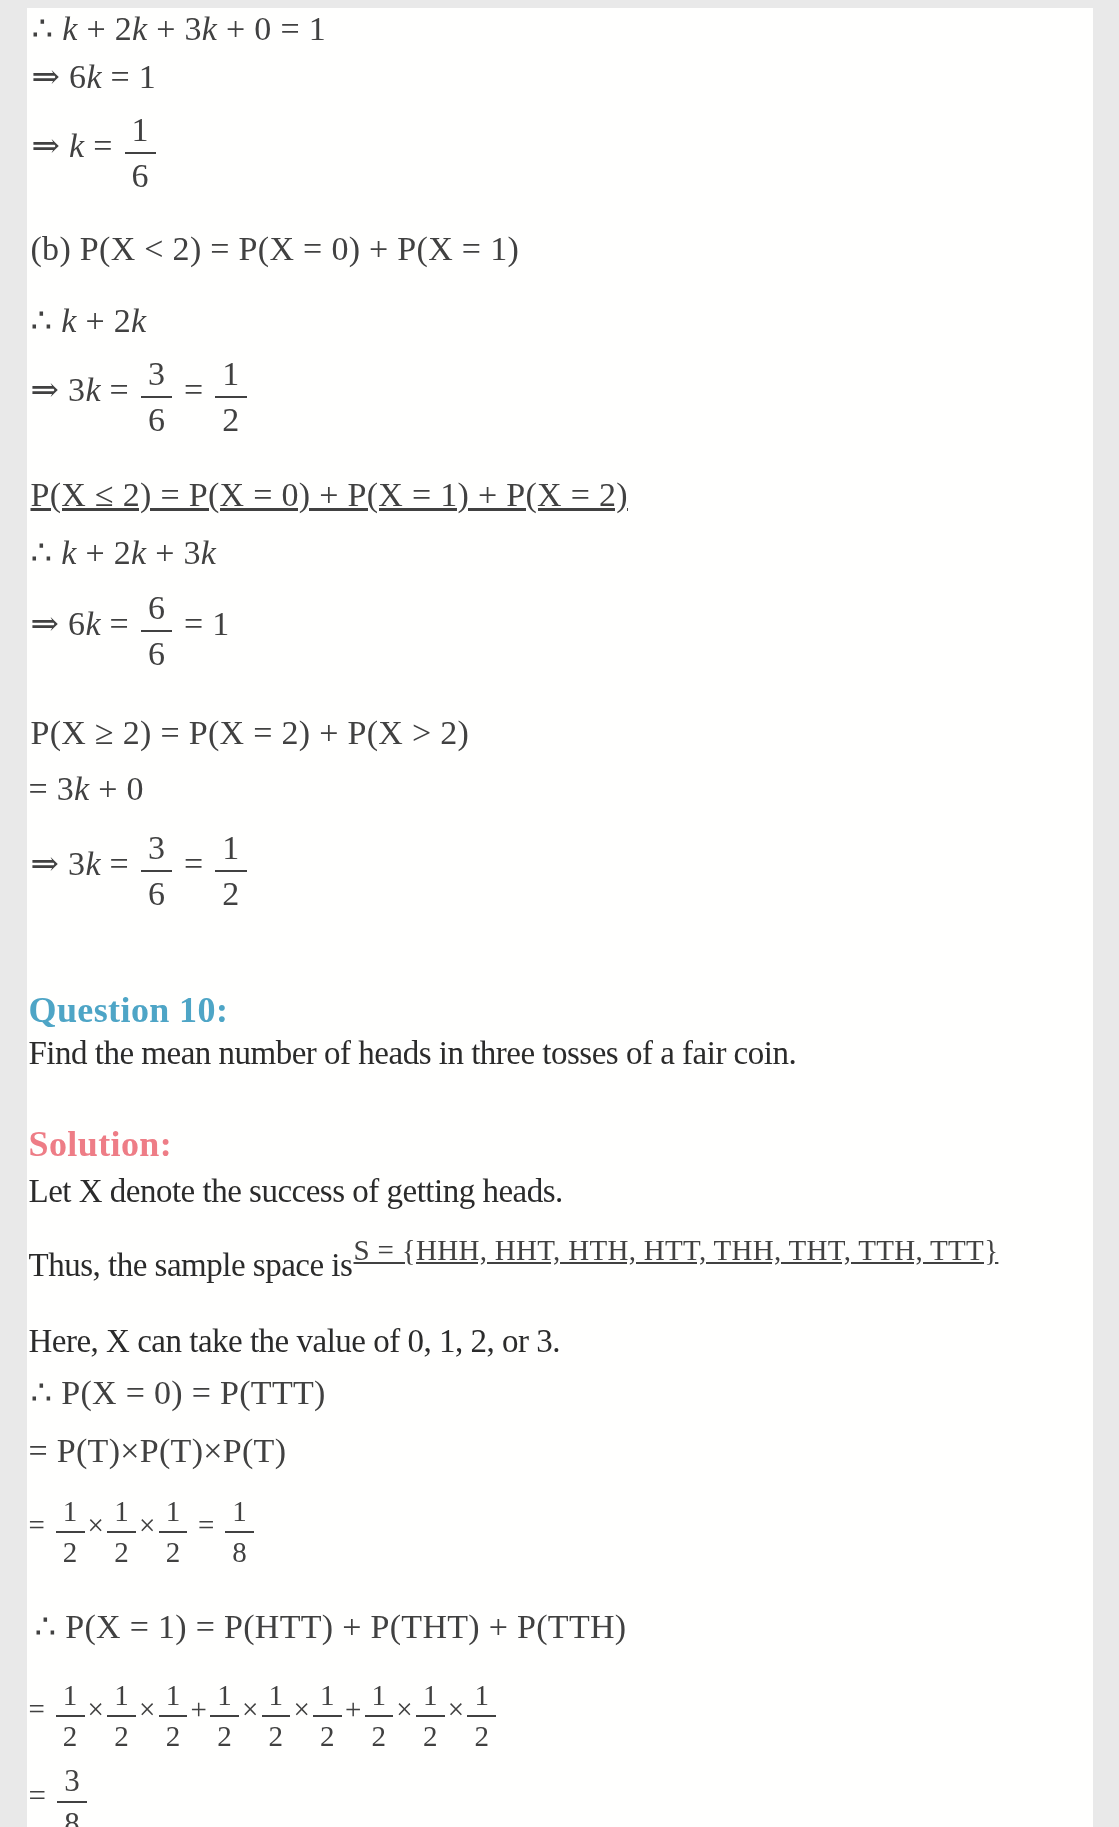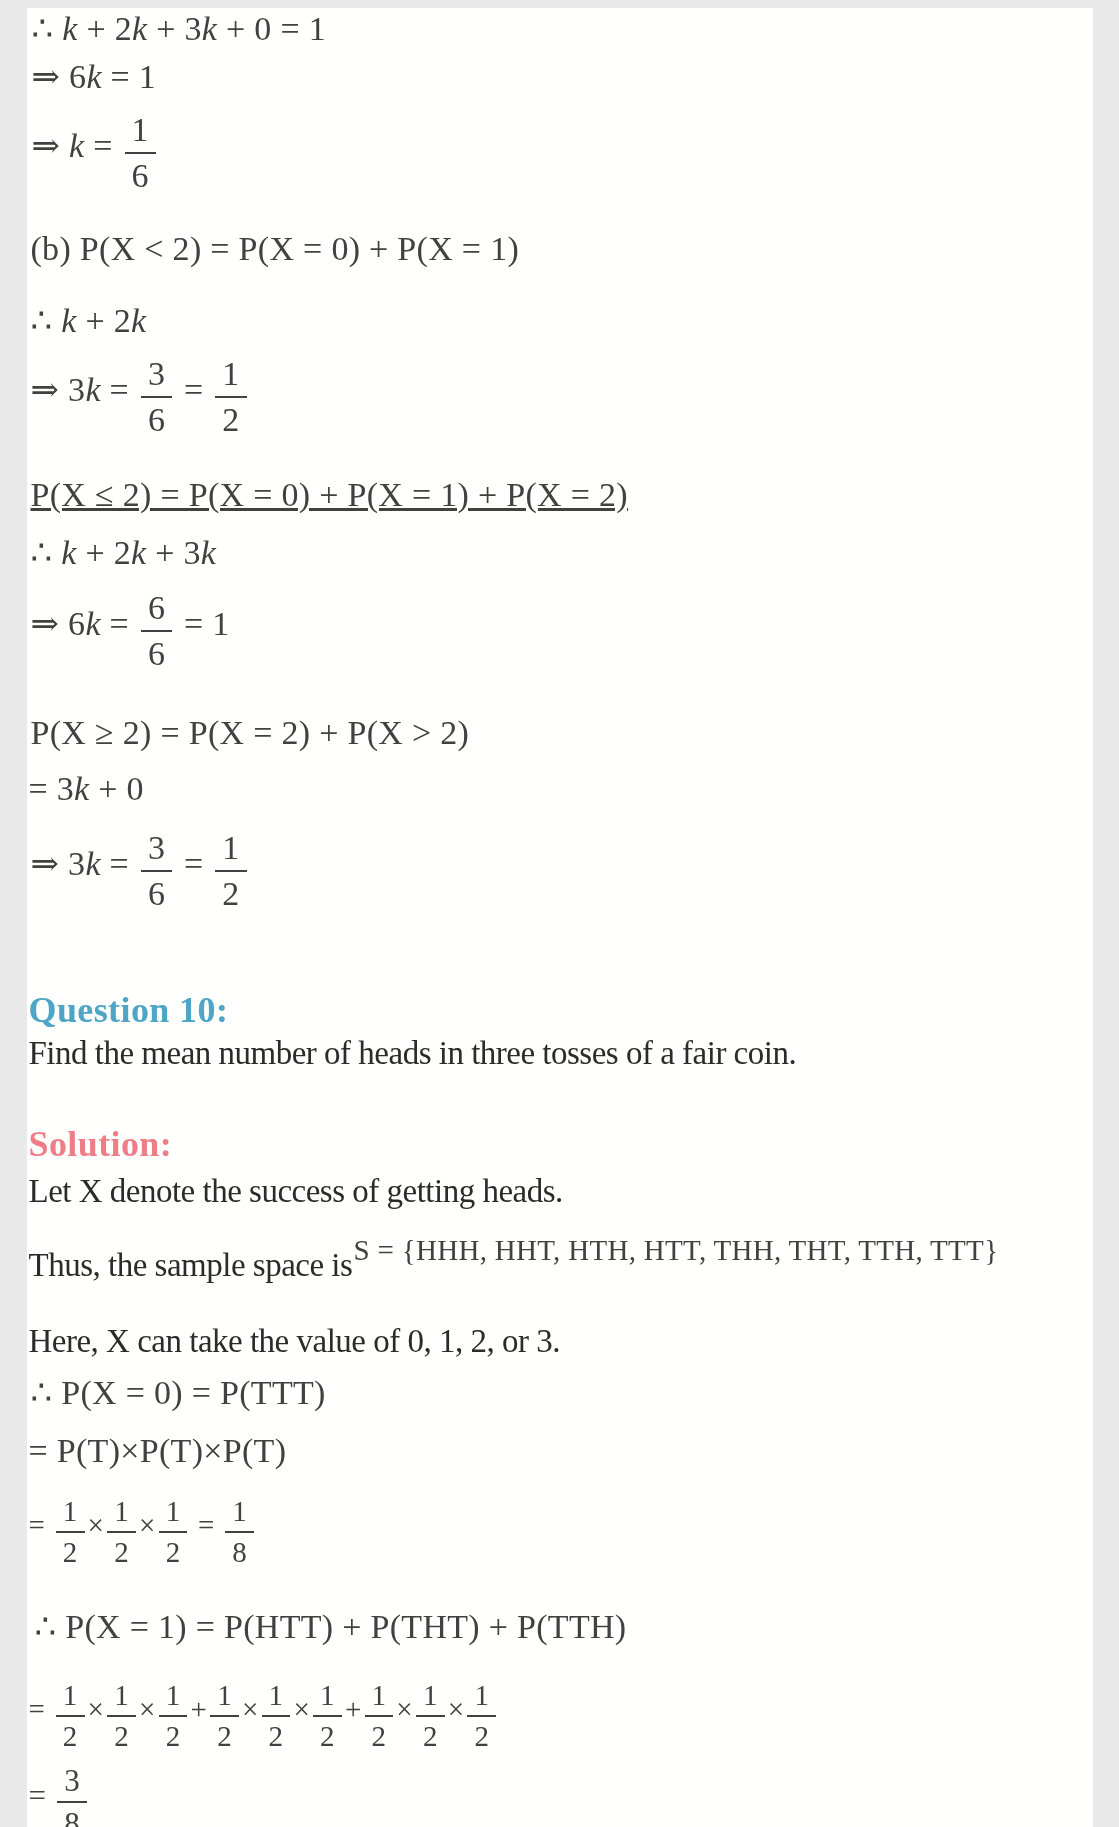--- a/index.html
+++ b/index.html
@@ -63,21 +63,21 @@
         <span class="den">6</span>
       </span><span> = </span><span class="frac">
         <span class="num">1</span>
         <span class="den">2</span>
       </span></div>
     <div class="block heading" style="top: 982px; left: 2px; color: rgb(78, 165, 198);">Question 10:</div>
     <div class="block text" style="top: 1026px; left: 2px; letter-spacing: -0.5px; color: rgb(43, 43, 43);">Find the mean number of heads in three tosses of a fair coin.</div>
     <div class="block heading" style="top: 1116px; left: 2px; color: rgb(238, 125, 134);">Solution:</div>
     <div class="block text" style="top: 1238px; left: 2px; letter-spacing: -0.5px; color: rgb(43, 43, 43);">Thus, the sample space is</div>
     <div class="block text" style="top: 1164px; left: 2px; letter-spacing: -0.5px; color: rgb(43, 43, 43);">Let X denote the success of getting heads.</div>
-    <div class="block math" style="top: 1224px; left: 327px; font-size: 29px; color: rgb(65, 65, 65);"><span>S = {HHH, HHT, HTH, HTT, THH, THT, TTH, TTT}</span></div>
+    <div class="block math" style="top: 1224px; left: 327px; font-size: 29px; color: rgb(65, 65, 65); text-decoration: underline;"><span>S = {HHH, HHT, HTH, HTT, THH, THT, TTH, TTT}</span></div>
     <div class="block text" style="top: 1314px; left: 2px; letter-spacing: -0.5px; color: rgb(43, 43, 43);">Here, X can take the value of 0, 1, 2, or 3.</div>
     <div class="block math" style="top: 1364px; left: 4px; color: rgb(65, 65, 65);"><span>∴ P(X = 0) = P(TTT)</span></div>
     <div class="block math" style="top: 1422px; left: 2px; color: rgb(65, 65, 65);"><span>= P(T)×P(T)×P(T)</span></div>
     <div class="block math" style="top: 1484px; left: 2px; font-size: 29px; color: rgb(65, 65, 65);"><span>= </span><span class="frac">
         <span class="num">1</span>
         <span class="den">2</span>
       </span><span>×</span><span class="frac">
         <span class="num">1</span>
         <span class="den">2</span>
       </span><span>×</span><span class="frac">

